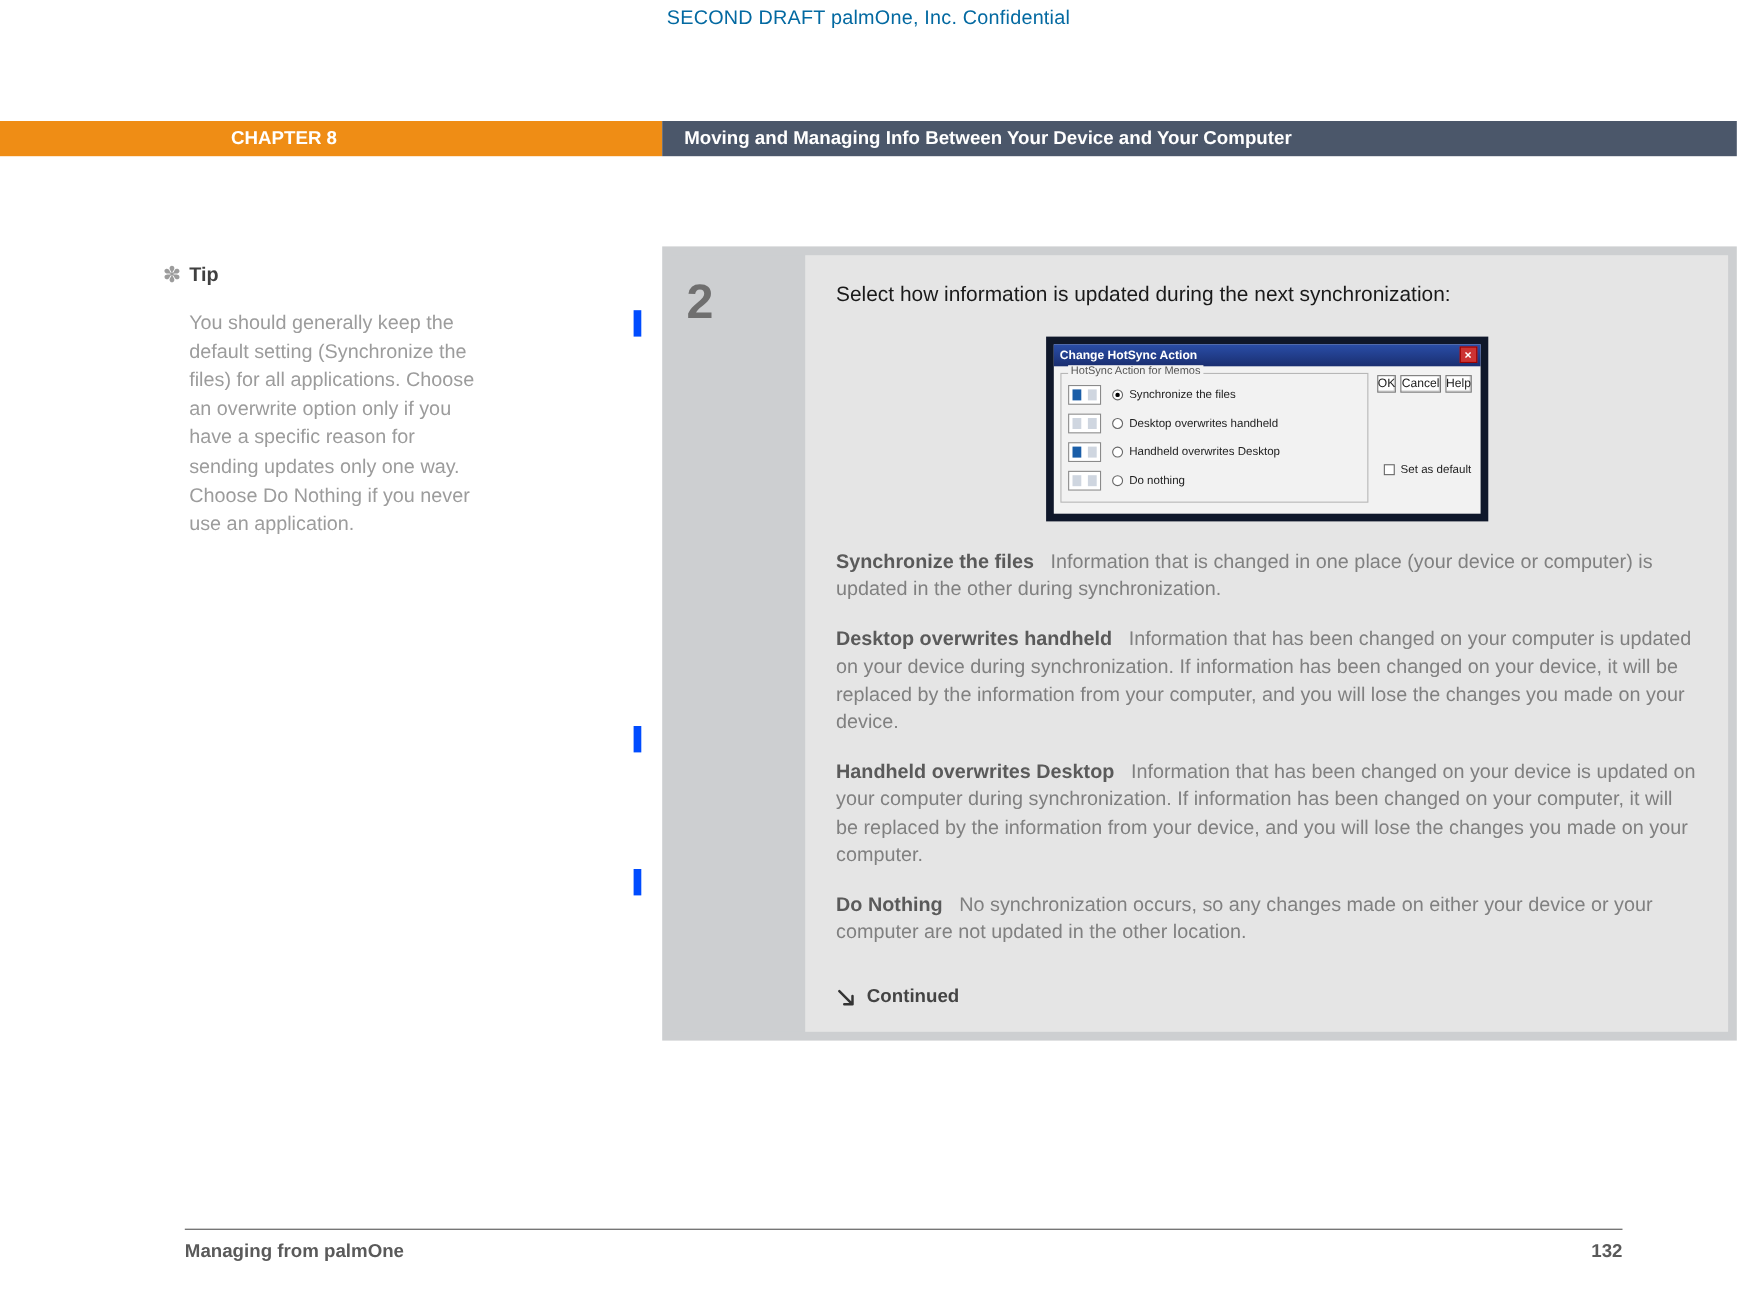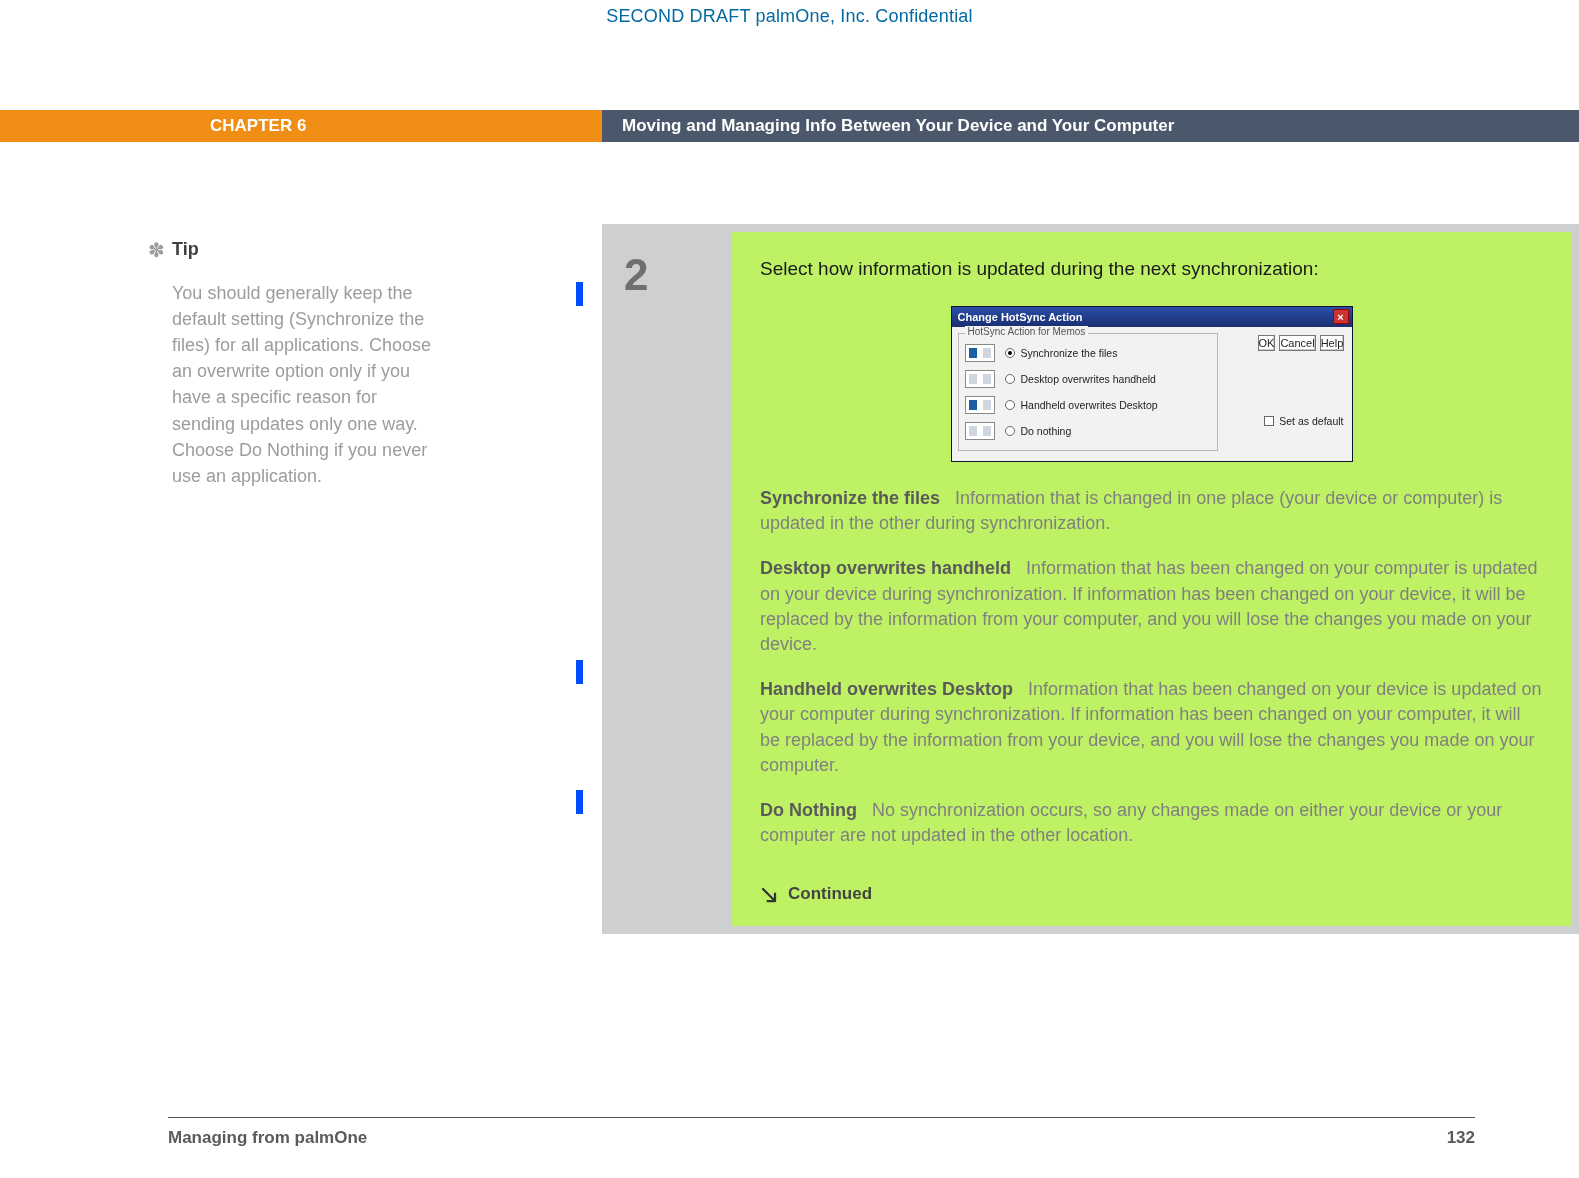--- a/index.html
+++ b/index.html
@@ -41,44 +41,44 @@
     background: #cdcfd1; padding: 8px;
   }
   .step-grid { display: flex; }
   .step-num-cell {
     width: 122px; background: #cdcfd1; padding: 18px 0 0 14px;
   }
   .step-num {
     font-family: Arial, sans-serif; font-weight: 700; font-size: 44px; color: #6f6f6f;
   }
   .step-body {
-    background: #bef264; flex: 1; padding: 26px 28px 22px 28px;
+    background: #e5e5e5; flex: 1; padding: 26px 28px 22px 28px;
     display: flex; flex-direction: column; gap: 20px;
   }
   .step-lead { font-size: 19px; color: #1a1a1a; }
   .dialog-wrap { display: flex; justify-content: center; margin: 6px 0 4px 0; }
 
   
   .dialog {
-    width: 402px; border: 1px solid #0f172a; background: #f2f2f2;
+    width: 402px; border: 7px solid #0f172a; background: #f2f2f2;
     font-family: Tahoma, Arial, sans-serif; font-size: 11px; color: #222;
   }
   .dlg-title {
     background: linear-gradient(#2a4ea8,#1a2e70); color: #fff;
     display: flex; align-items: center; justify-content: space-between;
     padding: 2px 3px 3px 6px; font-weight: 700;
   }
   .dlg-close {
     width: 16px; height: 15px; background:#c33; color:#fff; display:flex;
     align-items:center; justify-content:center; font-size:11px; border:1px solid #900;
   }
   .dlg-inner { padding: 6px 6px 10px 6px; position: relative; }
   .dlg-group {
     border: 1px solid #b7b7b7; padding: 6px 6px 6px 6px; position: relative;
-    width: 260px;
+    width: 280px;
   }
   .dlg-legend {
     position: absolute; top: -8px; left: 6px; background: #f2f2f2; padding: 0 3px;
     font-size: 10px; color: #555;
   }
   .dlg-row { display: flex; align-items: center; gap: 10px; padding: 4px 0; }
   .dlg-icon {
     width: 30px; height: 18px; border: 1px solid #8a8a8a; background: #fff;
     display: inline-block; position: relative;
   }
@@ -123,21 +123,21 @@
   .footer .right { font-weight:700; }
 </style>
 </head>
 <body>
 
 <div class="page">
 
   <div class="confidential">SECOND DRAFT palmOne, Inc.  Confidential</div>
 
   <div class="banner">
-    <div class="banner-left">CHAPTER 6</div>
+    <div class="banner-left">CHAPTER 8</div>
     <div class="banner-right">Moving and Managing Info Between Your Device and Your Computer</div>
   </div>
 
   <div class="tip">
     <span class="tip-icon">✽</span>
     <span class="tip-label">Tip</span>
     <span class="tip-body">You should generally keep the default setting (Synchronize the files) for all applications. Choose an overwrite option only if you have a specific reason for sending updates only one way. Choose Do Nothing if you never use an application.</span>
   </div>
 
   <div class="revbar" style="top:282px;"></div>

